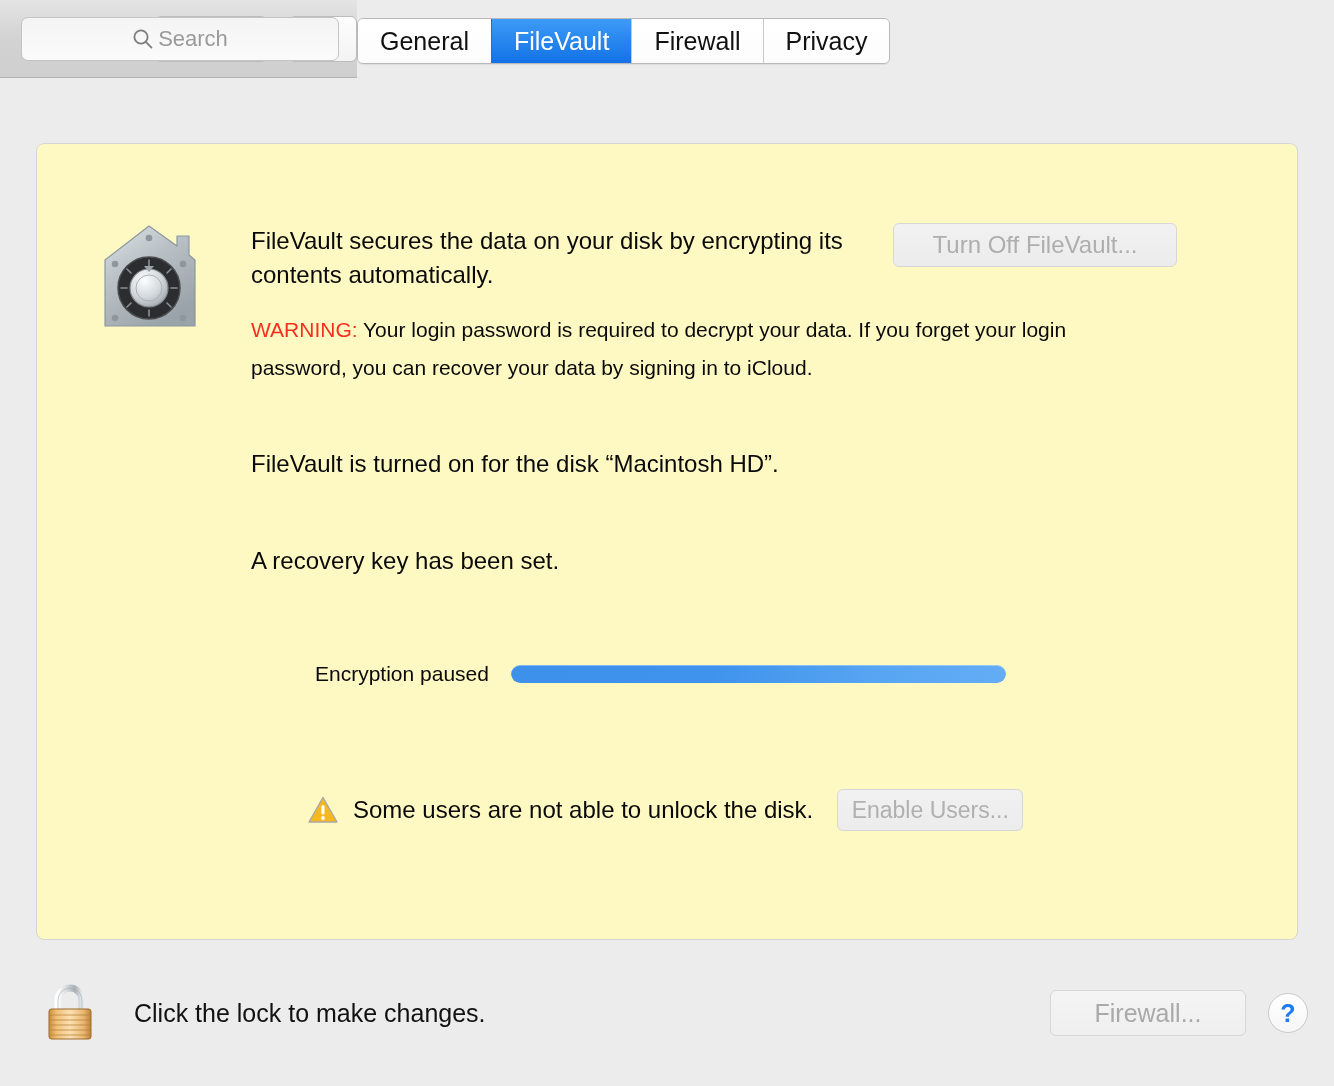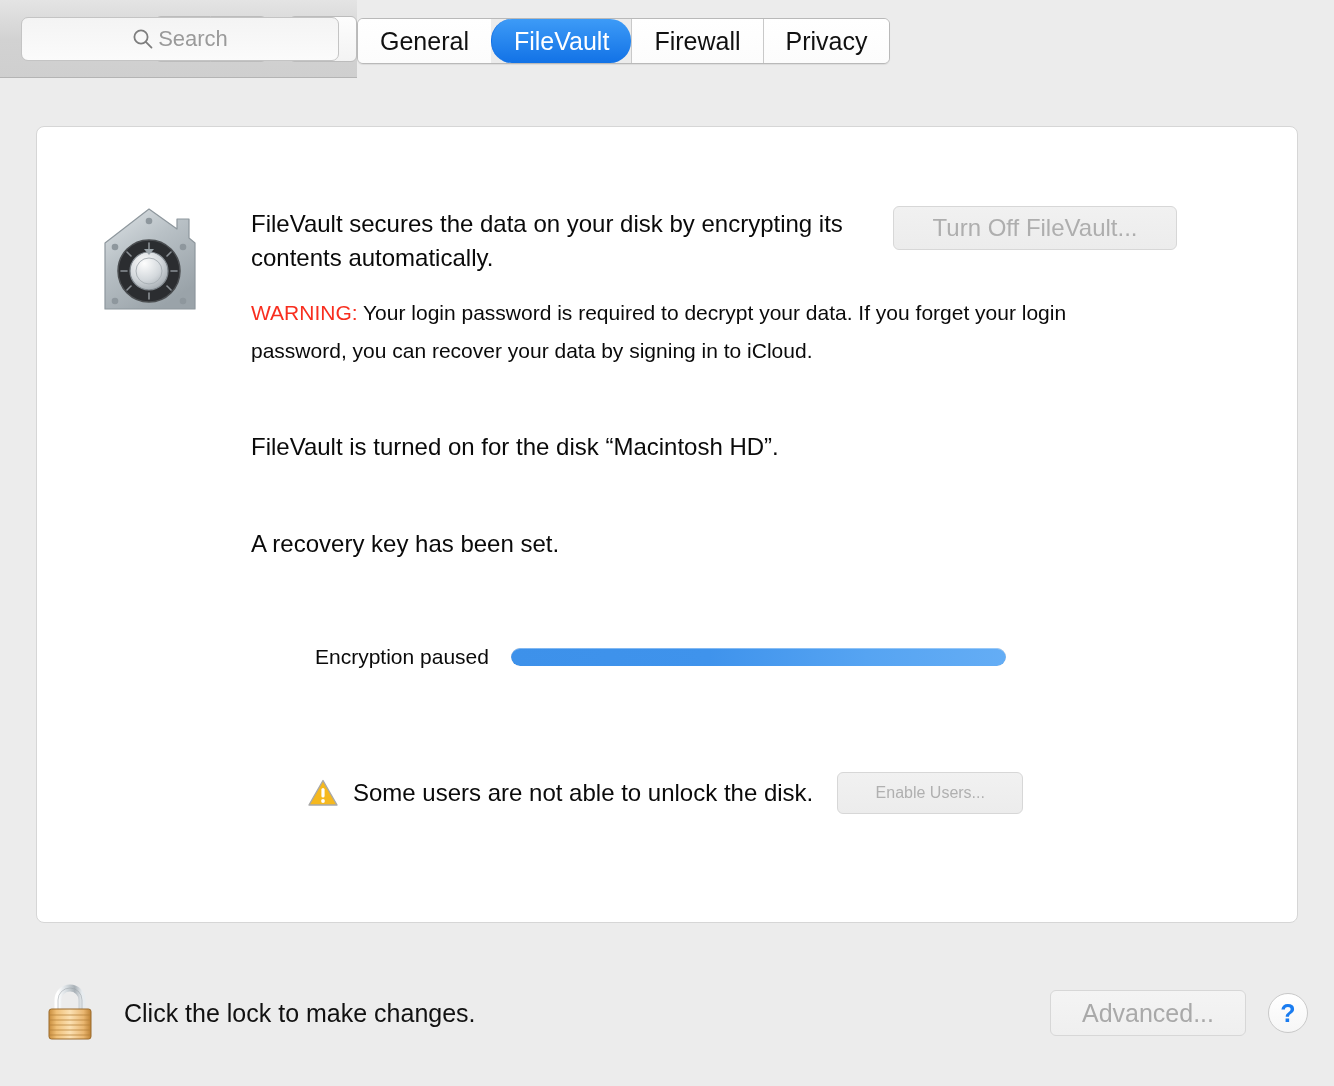--- a/index.html
+++ b/index.html
@@ -171,31 +171,30 @@
     background: linear-gradient(to bottom, #ffffff 0%, #fcfcfc 100%);
     border-left: 1px solid #c9c9c9;
     box-sizing: border-box;
     white-space: nowrap;
   }
   .tab:first-child { border-left: none; }
   .tab.active {
     background: linear-gradient(to bottom, #3d9bf7 0%, #1272e6 100%);
     color: #ffffff;
     border-left-color: #1272e6;
-    border-radius: 21px;
   }
 
   
   .panel {
     position: absolute;
     left: 36px;
-    top: 126px;
+    top: 143px;
     width: 1262px;
     height: 797px;
-    background: #ffffff;
+    background: #fef9c3;
     border: 1px solid #d6d6d6;
     border-radius: 8px;
     box-sizing: border-box;
   }
 
   
   .fv-icon {
     position: absolute;
     left: 62px;
     top: 78px;
@@ -303,21 +302,21 @@
     color: #0a0a0a;
     white-space: nowrap;
   }
   .enable-users-btn {
     margin-left: 24px;
     width: 186px;
     height: 42px;
     background: linear-gradient(to bottom, #f1f1f1 0%, #ececec 100%);
     border: 1px solid #d7d7d7;
     border-radius: 6px;
-    font-size: 16px;
+    font-size: 23px;
     color: #b0b0b0;
     display: flex;
     align-items: center;
     justify-content: center;
     box-sizing: border-box;
   }
 
   
   .bottombar {
     position: absolute;
@@ -328,21 +327,21 @@
     display: flex;
     align-items: center;
   }
   .lock-icon {
     margin-left: 44px;
     width: 52px;
     height: 58px;
     display: block;
   }
   .lock-text {
-    margin-left: 28px;
+    margin-left: 38px;
     font-size: 25px;
     color: #111;
   }
   .bottom-right {
     margin-left: auto;
     margin-right: 26px;
     display: flex;
     align-items: center;
     gap: 22px;
   }
@@ -531,18 +530,18 @@
         <line x1="6" y1="31" x2="46" y2="31"></line>
         <line x1="6" y1="36" x2="46" y2="36"></line>
         <line x1="6" y1="41" x2="46" y2="41"></line>
         <line x1="6" y1="46" x2="46" y2="46"></line>
         <line x1="6" y1="51" x2="46" y2="51"></line>
       </g>
     </svg>
     <span class="lock-text">Click the lock to make changes.</span>
 
     <div class="bottom-right">
-      <div class="advanced-btn">Advanced...</div>
+      <div class="advanced-btn">Firewall...</div>
       <div class="help-btn">?</div>
     </div>
   </div>
 
 </div>
 
 </body></html>

